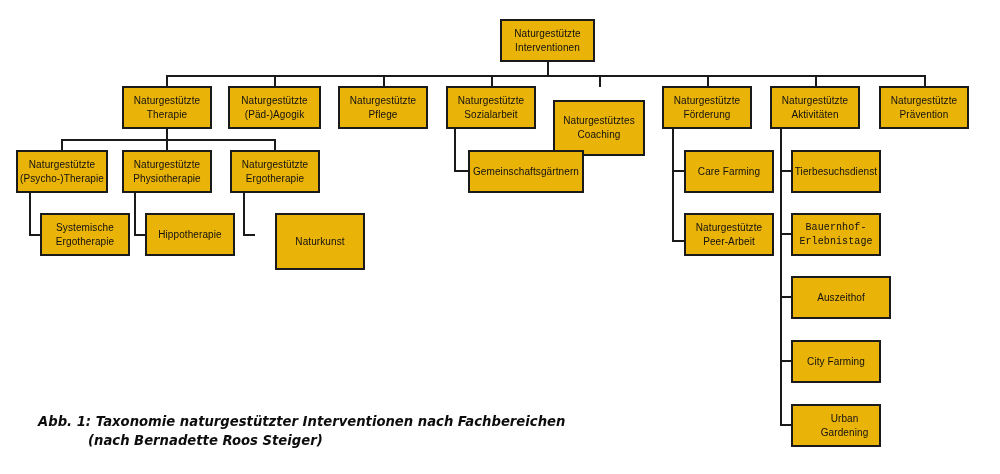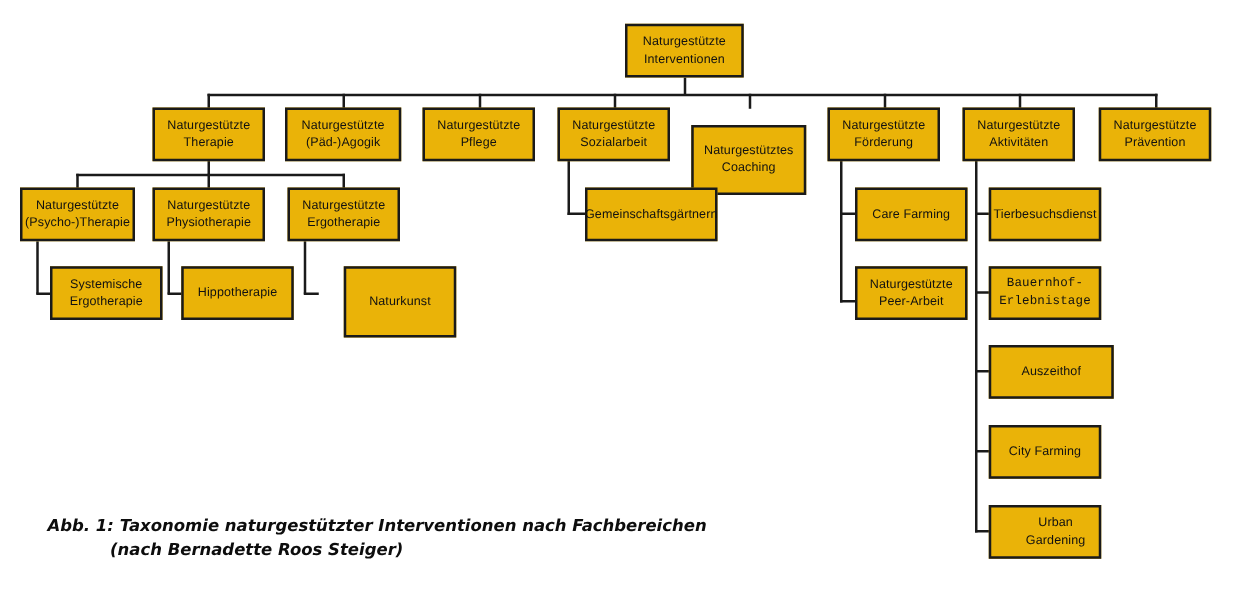--- a/index.html
+++ b/index.html
@@ -160,21 +160,21 @@
     <span class="lbl">Systemische
 Ergotherapie</span>
   </div>
   <div class="node" style="left:145px; top:213px; width:90px; height:43px;">
     <span class="lbl">Hippotherapie</span>
   </div>
   <div class="node" style="left:254px; top:213px; width:90px; height:57px;margin-left:21px;">
     <span class="lbl">Naturkunst</span>
   </div>
 
-  <div class="node" style="left:468px; top:150px; width:106px; height:43px;">
+  <div class="node" style="left:468px; top:150px; width:116px; height:43px;">
     <span class="lbl">Gemeinschaftsgärtnern</span>
   </div>
 
   <div class="node" style="left:684px; top:150px; width:90px; height:43px;">
     <span class="lbl">Care Farming</span>
   </div>
   <div class="node" style="left:684px; top:213px; width:90px; height:43px;">
     <span class="lbl">Naturgestützte
 Peer-Arbeit</span>
   </div>

